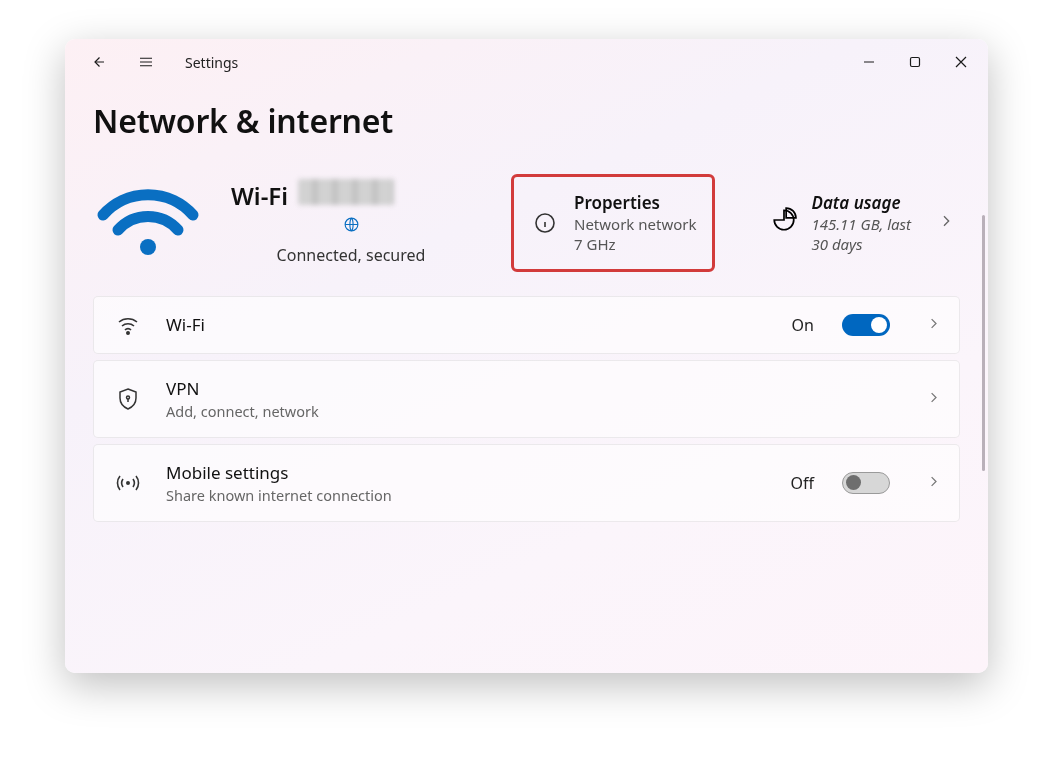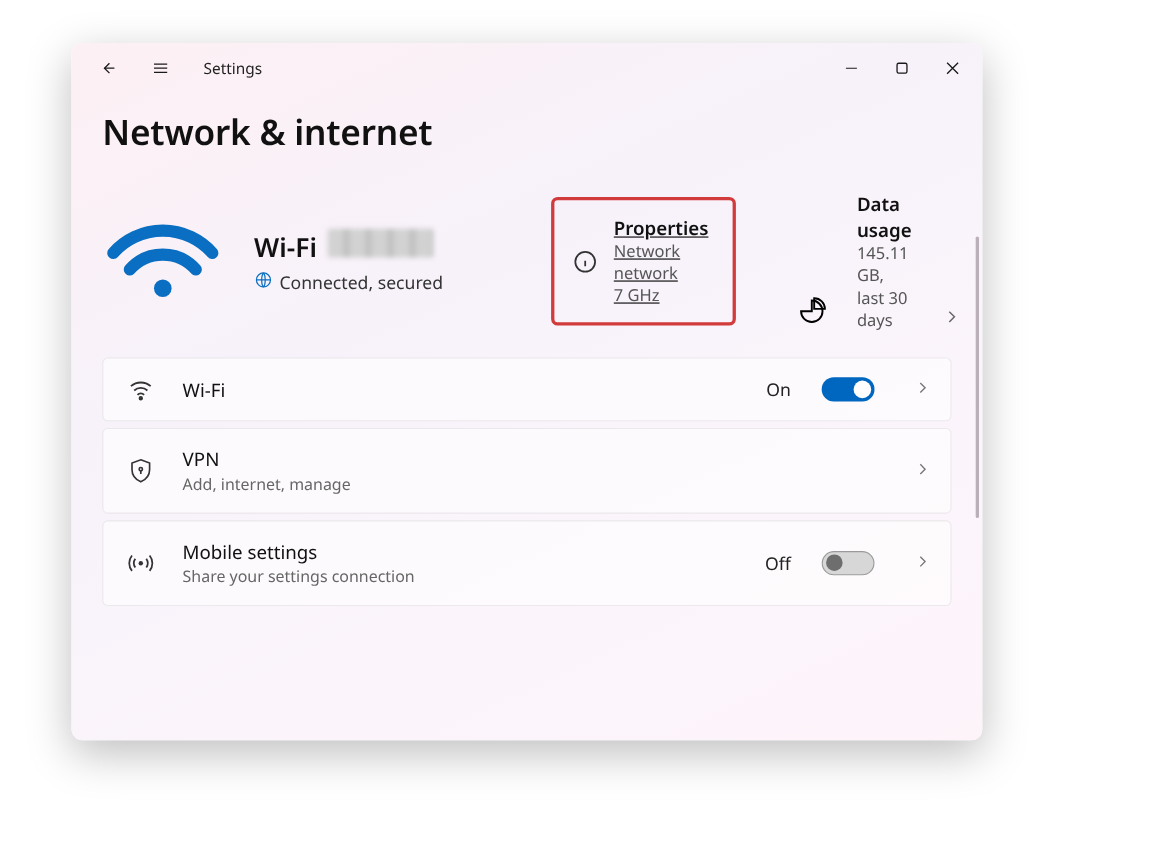--- a/index.html
+++ b/index.html
@@ -7,21 +7,21 @@
     font-family: "Segoe UI", -apple-system, system-ui, sans-serif;
     background: #fff;
     width: 1061px;
     height: 774px;
     overflow: hidden;
   }
   .window {
     position: absolute;
     left: 65px;
     top: 39px;
-    width: 828px;
+    width: 923px;
     height: 634px;
     background: linear-gradient(155deg, #fdf0f4 0%, #f7f2fa 35%, #fbf5fb 70%, #fdf4fa 100%);
     border-radius: 10px;
     box-shadow: 0 12px 40px rgba(0,0,0,0.25);
     overflow: hidden;
     display: flex;
     flex-direction: column;
   }
   .titlebar {
     height: 46px;
@@ -98,44 +98,44 @@
     filter: blur(2.5px);
     border-radius: 2px;
     display:inline-block;
   }
   .conn-sub {
     display: flex;
     align-items: center;
     gap: 6px;
     font-size: 16px;
     color: #333;
+    flex-direction: column;
   }
   .globe { color: #0a6fc2; }
   .card-inline {
     display: flex;
     align-items: center;
     gap: 14px;
     padding: 14px 16px;
     border-radius: 6px;
   }
   .card-inline.highlight {
     border: 3px solid #d23b3b;
-    margin-left:2px;
-    text-decoration:underline;
+    margin-left:12px;
   }
   .card-inline .ci-icon {
     width: 30px;
     display:flex;
     justify-content:center;
     color:#333;
   }
   .ci-text { display:flex; flex-direction:column; }
   .ci-title { font-size: 17px; font-weight:600; color:#111; }
   .ci-sub { font-size: 15px; color:#555; line-height:1.35; }
-  .du-wrap { display:flex; align-items:flex-end; gap:28px; margin-left:28px; flex:1;}
+  .du-wrap { display:flex; align-items:center; gap:14px; margin-left:28px; flex:1;font-style:italic;}
   .du-chevron { margin-left:auto; color:#666; padding-right:6px;}
   .list {
     display: flex;
     flex-direction: column;
     gap: 6px;
   }
   .list-item {
     background: rgba(255,255,255,0.58);
     border: 1px solid rgba(0,0,0,0.07);
     border-radius: 5px;
@@ -315,41 +315,41 @@
       <div class="list-item">
         <div class="li-icon">
           <svg width="22" height="24" viewBox="0 0 22 24" fill="none" stroke="currentColor" stroke-width="1.5">
             <path d="M11 2l8 3v6c0 5-3.5 9-8 11-4.5-2-8-6-8-11V5l8-3z"></path>
             <circle cx="11" cy="10.5" r="1.5"></circle>
             <path d="M11 12v3"></path>
           </svg>
         </div>
         <div class="li-text">
           <div class="li-title">VPN</div>
-          <div class="li-sub">Add, internet, manage</div>
+          <div class="li-sub">Add, connect, network</div>
         </div>
         <div class="li-spacer"></div>
         <div class="chev">
           <svg width="15" height="15" viewBox="0 0 24 24" fill="none" stroke="currentColor" stroke-width="2">
               <path d="M9 5l7 7-7 7"></path>
             </svg>
         </div>
       </div>
 
       <div class="list-item">
         <div class="li-icon">
           <svg width="24" height="20" viewBox="0 0 24 20" fill="none" stroke="currentColor" stroke-width="1.6">
             <circle cx="12" cy="10" r="2" fill="currentColor" stroke="none"></circle>
             <path d="M7 14a7 7 0 0 1 0-8M17 6a7 7 0 0 1 0 8"></path>
             <path d="M4 17a11 11 0 0 1 0-14M20 3a11 11 0 0 1 0 14"></path>
           </svg>
         </div>
         <div class="li-text">
           <div class="li-title">Mobile settings</div>
-          <div class="li-sub">Share your settings connection</div>
+          <div class="li-sub">Share known internet connection</div>
         </div>
         <div class="li-spacer"></div>
         <div class="li-state">Off</div>
         <div class="toggle off"></div>
         <div class="chev">
           <svg width="15" height="15" viewBox="0 0 24 24" fill="none" stroke="currentColor" stroke-width="2">
               <path d="M9 5l7 7-7 7"></path>
             </svg>
         </div>
       </div>

